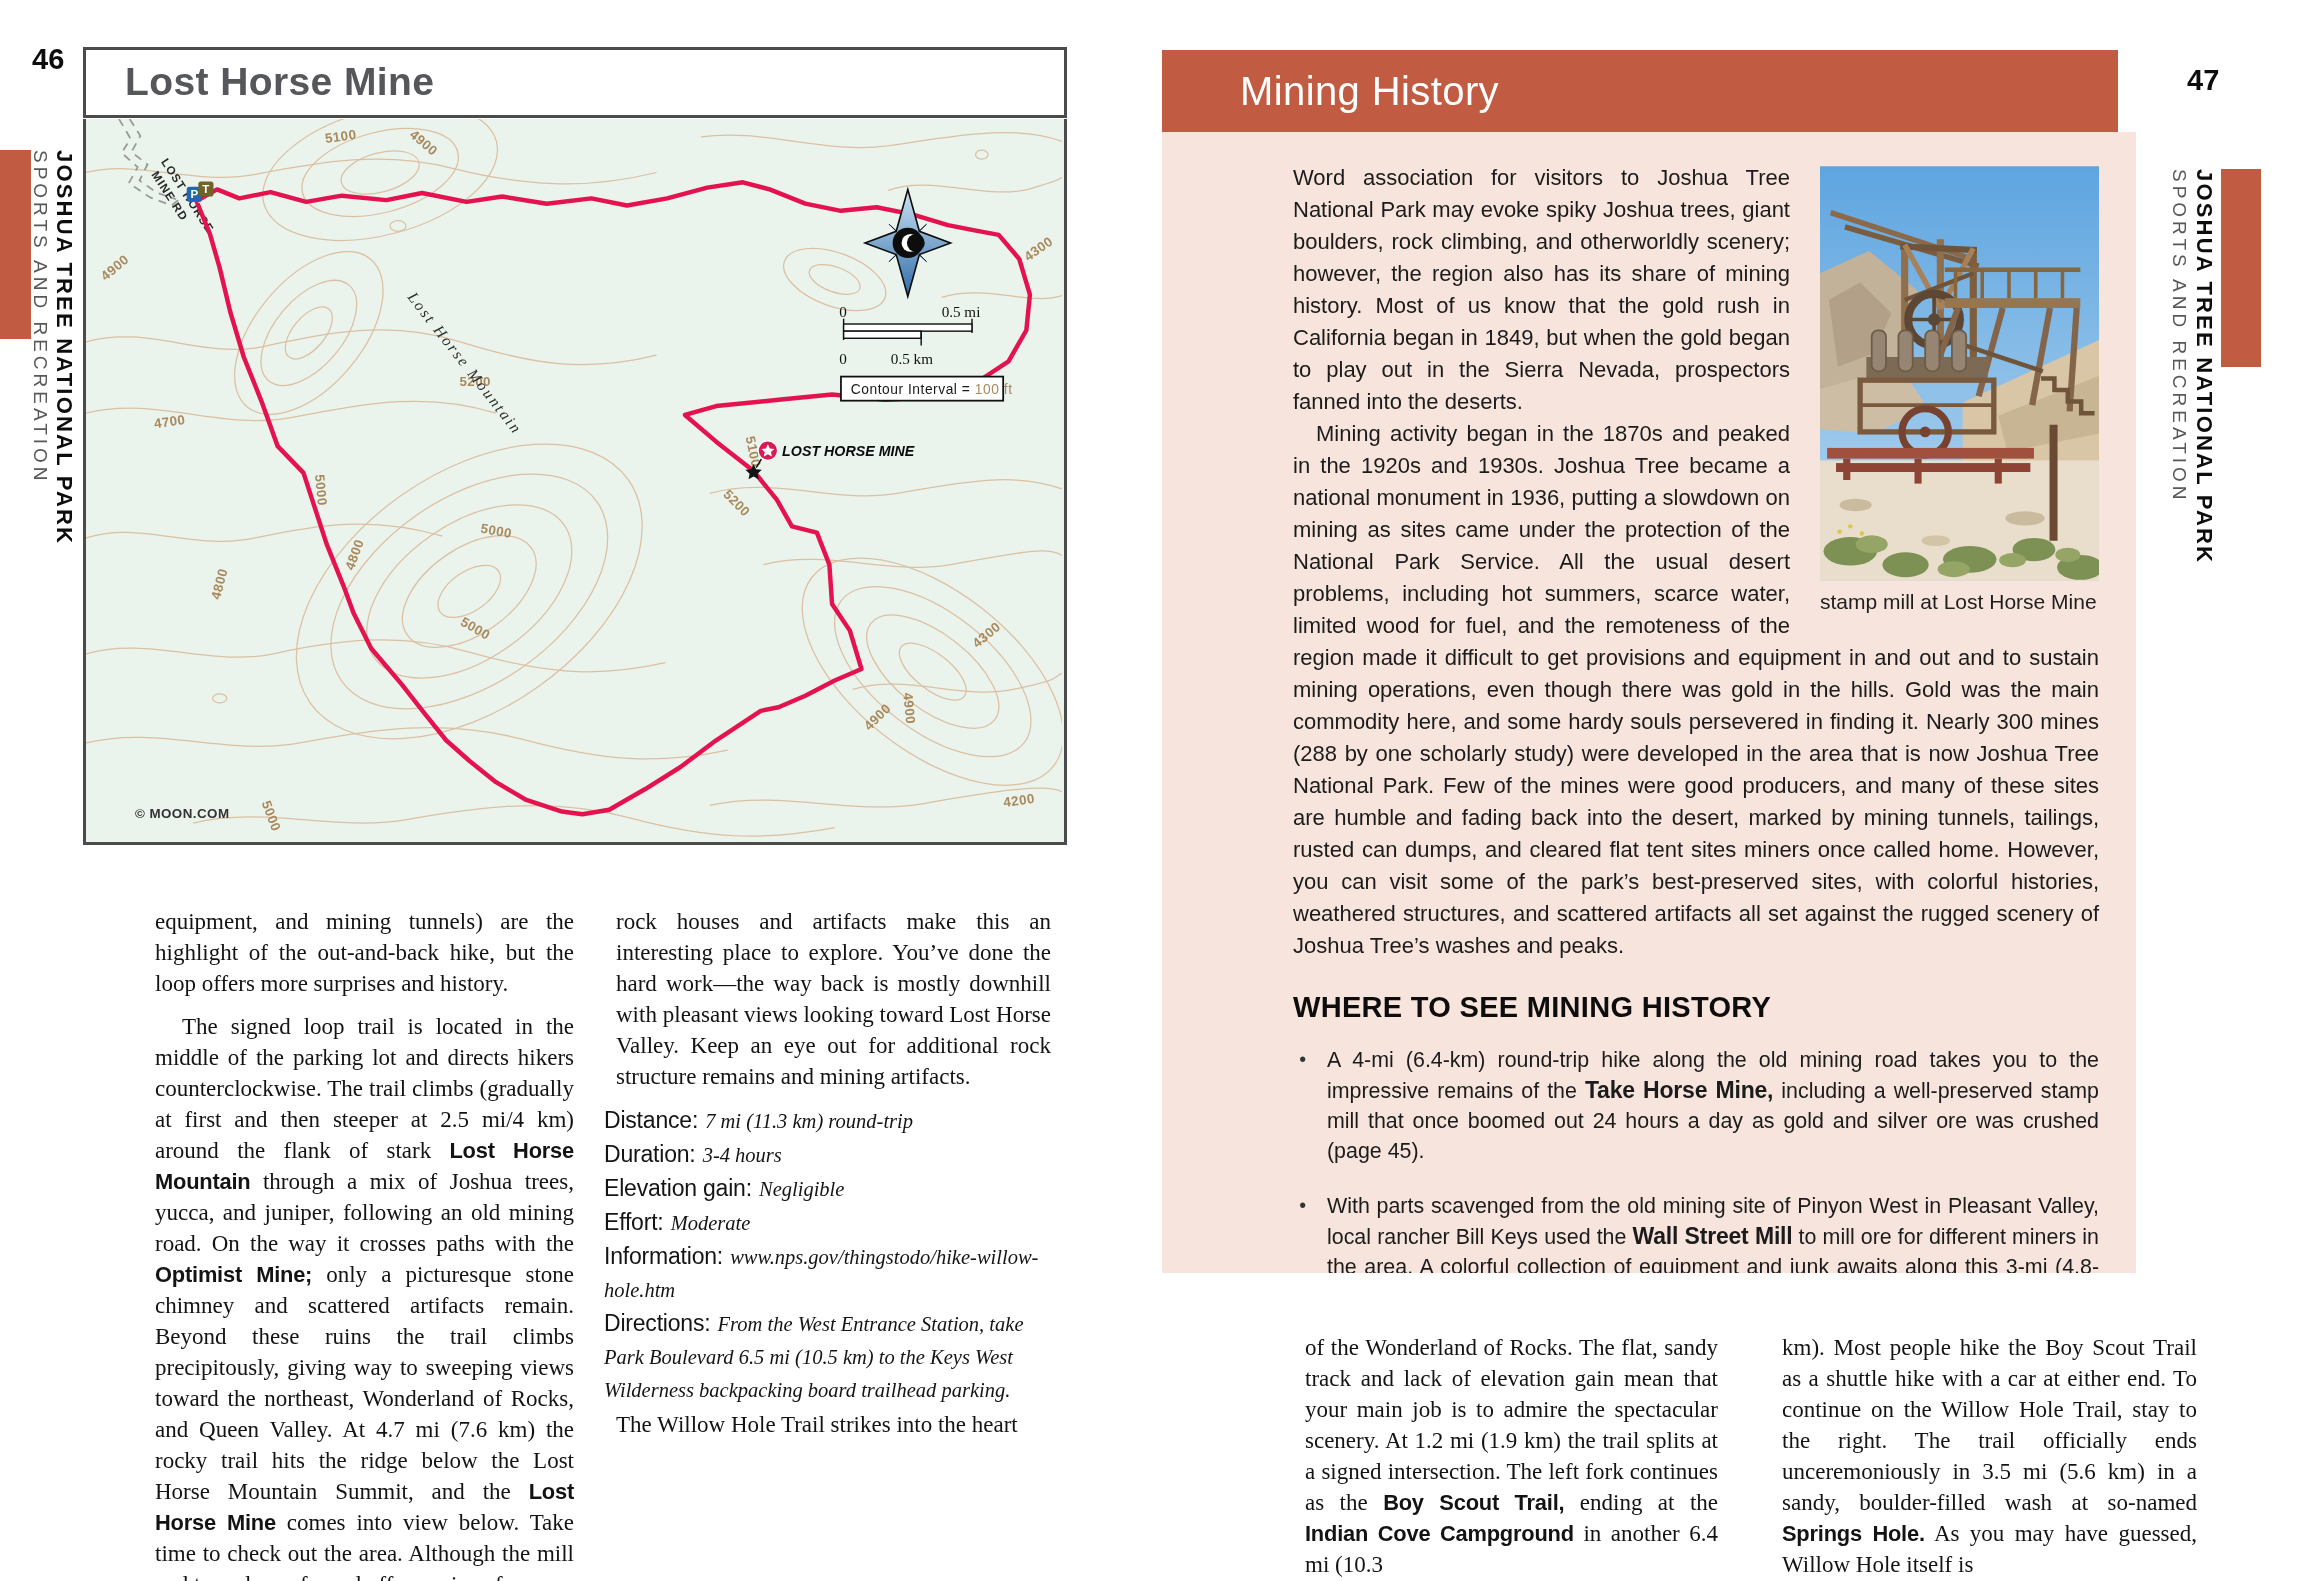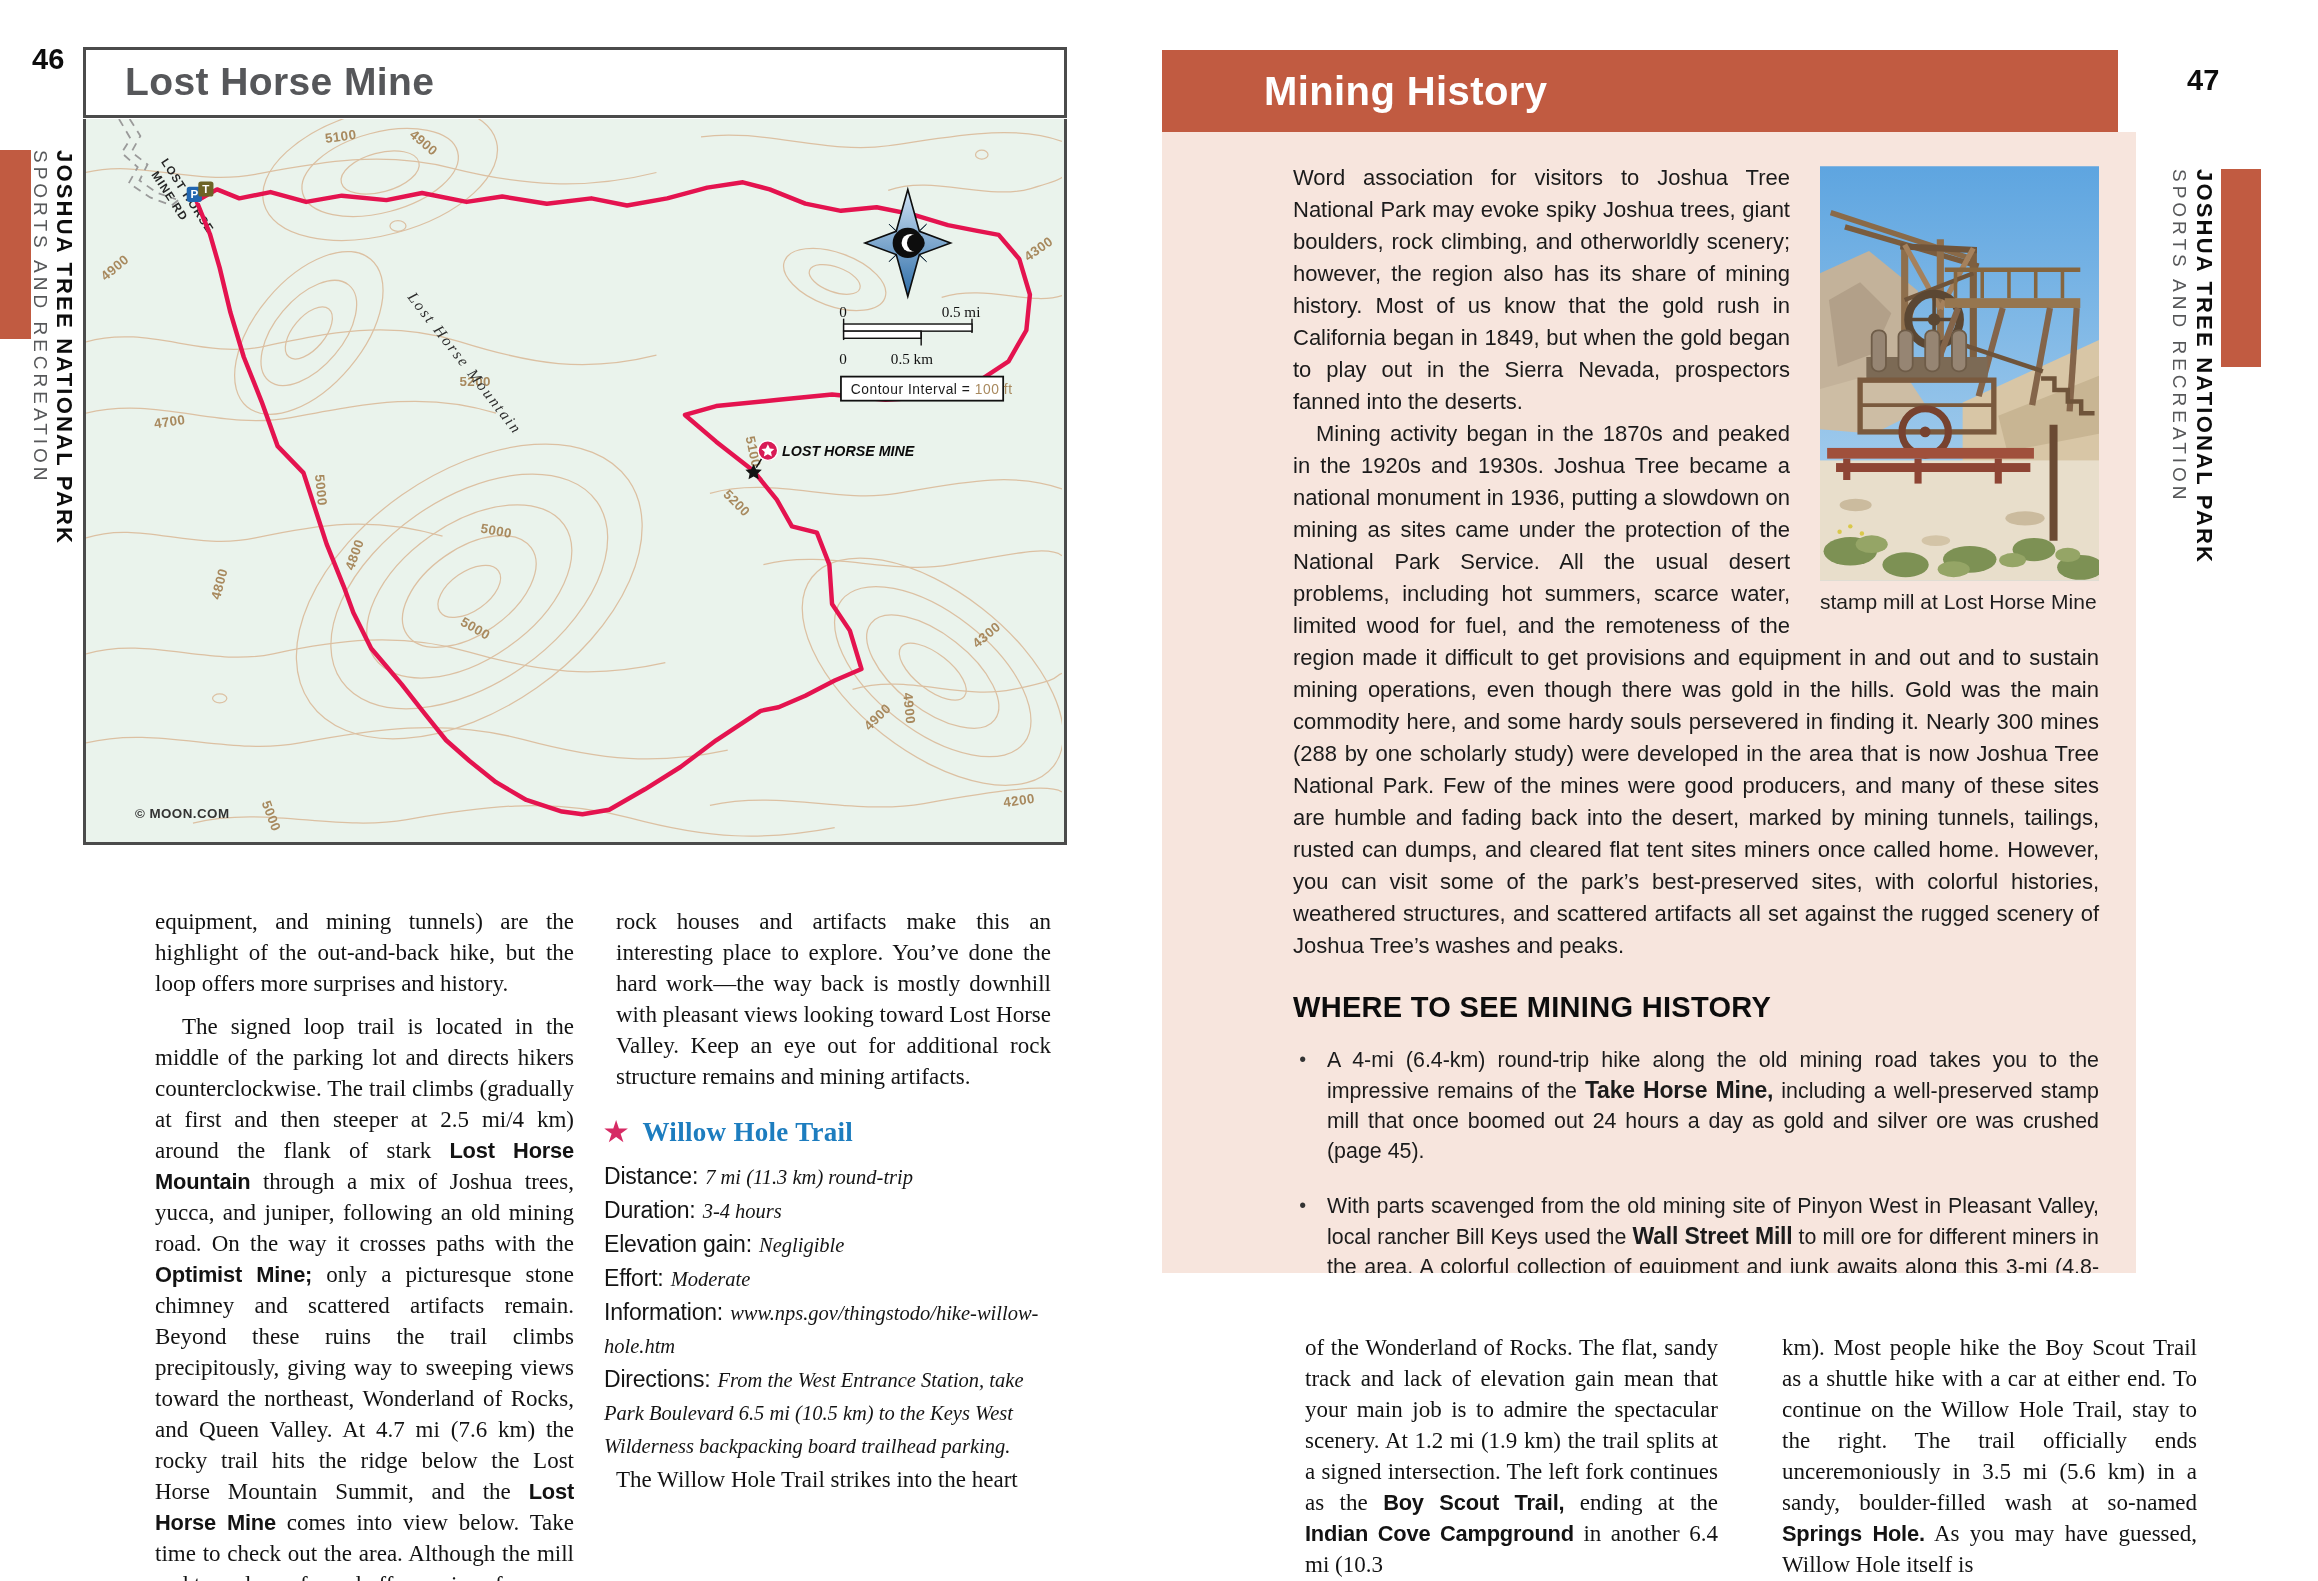--- a/index.html
+++ b/index.html
@@ -38,21 +38,21 @@
   .serifcol p.ind{text-indent:27px}
   .serifcol b, .runsb b{font-family:"Liberation Sans",sans-serif;font-weight:700;font-size:0.95em;letter-spacing:-0.2px}
   
   .trail-head{margin:25px 0 10.7px;text-align:left}
   .trail-head .star{color:#d62a64;font-size:27px;font-weight:700;margin-right:14.3px}
   .trail-head .t{color:#1d7dbf;font-weight:700;font-size:27px;letter-spacing:0.3px}
   .stat{font-style:italic;font-size:20.5px;line-height:33px;color:#141414;text-align:left}
   .stat b{font-style:normal;font-weight:400;font-size:23px;letter-spacing:-0.2px;padding-right:7.1px}
   
   #mh-bar{left:1162px;top:50px;width:956px;height:82px;background:#c15b41}
-  #mh-title{font-weight:700;font-size:40px;line-height:82px;color:#ffffff;padding-left:102px;letter-spacing:0.4px}
+  #mh-title{font-weight:400;font-size:40px;line-height:82px;color:#ffffff;padding-left:78px;letter-spacing:0.4px}
   #pink{left:1162px;top:132px;width:974px;height:1141px;background:#f7e5dd;
     box-sizing:border-box;padding:30px 37px 0 131px;overflow:hidden}
   #pink .sans{font-size:22px;line-height:32px;text-align:justify;color:#1b1b1b;margin:0}
   #pink p.ind{text-indent:23px}
   figure#photo{float:right;width:279px;margin:3.6px 0 18px 30px;padding:0}
   figure#photo svg{display:block}
   figcaption{font-size:21px;color:#1e1e1e;margin-top:9.8px;white-space:nowrap}
   h2#where{font-size:29px;font-weight:700;color:#0d0d0d;letter-spacing:0.3px;margin:28.5px 0 21.4px}
   ul#bullets{list-style:none;margin:0;padding:0}
   ul#bullets li{position:relative;padding-left:34px;font-size:21.4px;line-height:30px;
@@ -209,23 +209,20 @@
 </svg>
 </div>
 
 <div class="abs serifcol" style="left:143px;top:894px;width:443px">
   <p>equipment, and mining tunnels) are the highlight of the out-and-back hike, but the loop offers more surprises and history.</p>
   <p class="ind runsb"><span>The signed loop trail is located in the middle of the parking lot and directs hikers counterclockwise. The trail climbs (gradually at first and then steeper at 2.5 mi/4 km) around the flank of stark </span><b>Lost Horse Mountain</b><span> through a mix of Joshua trees, yucca, and juniper, following an old mining road. On the way it crosses paths with the </span><b>Optimist Mine;</b><span> only a picturesque stone chimney and scattered artifacts remain. Beyond these ruins the trail climbs precipitously, giving way to sweeping views toward the northeast, Wonderland of Rocks, and Queen Valley. At 4.7 mi (7.6 km) the rocky trail hits the ridge below the Lost Horse Mountain Summit, and the </span><b>Lost Horse Mine</b><span> comes into view below. Take time to check out the area. Although the mill and tunnels are fenced off, remains of</span></p>
 </div>
 
 <div class="abs serifcol" style="left:604px;top:894px;width:459px">
   <p class="runsb"><span>rock houses and artifacts make this an interesting place to explore. You’ve done the hard work—the way back is mostly downhill with pleasant views looking toward Lost Horse Valley. Keep an eye out for additional rock structure remains and mining artifacts.</span></p>
-  <div class="trail-head">
-    <span class="star">★</span><span class="t">Willow Hole Trail</span>
-  </div>
   <div>
       <div class="stat"><b>Distance:</b><span>7 mi (11.3 km) round-trip</span></div>
       <div class="stat"><b>Duration:</b><span>3-4 hours</span></div>
       <div class="stat"><b>Elevation gain:</b><span>Negligible</span></div>
       <div class="stat"><b>Effort:</b><span>Moderate</span></div>
       <div class="stat"><b>Information:</b><span>www.nps.gov/thingstodo/hike-willow-hole.htm</span></div>
       <div class="stat"><b>Directions:</b><span>From the West Entrance Station, take Park Boulevard 6.5 mi (10.5 km) to the Keys West Wilderness backpacking board trailhead parking.</span></div>
     </div>
   <p style="margin-top:1.8px">The Willow Hole Trail strikes into the heart</p>
 </div>

